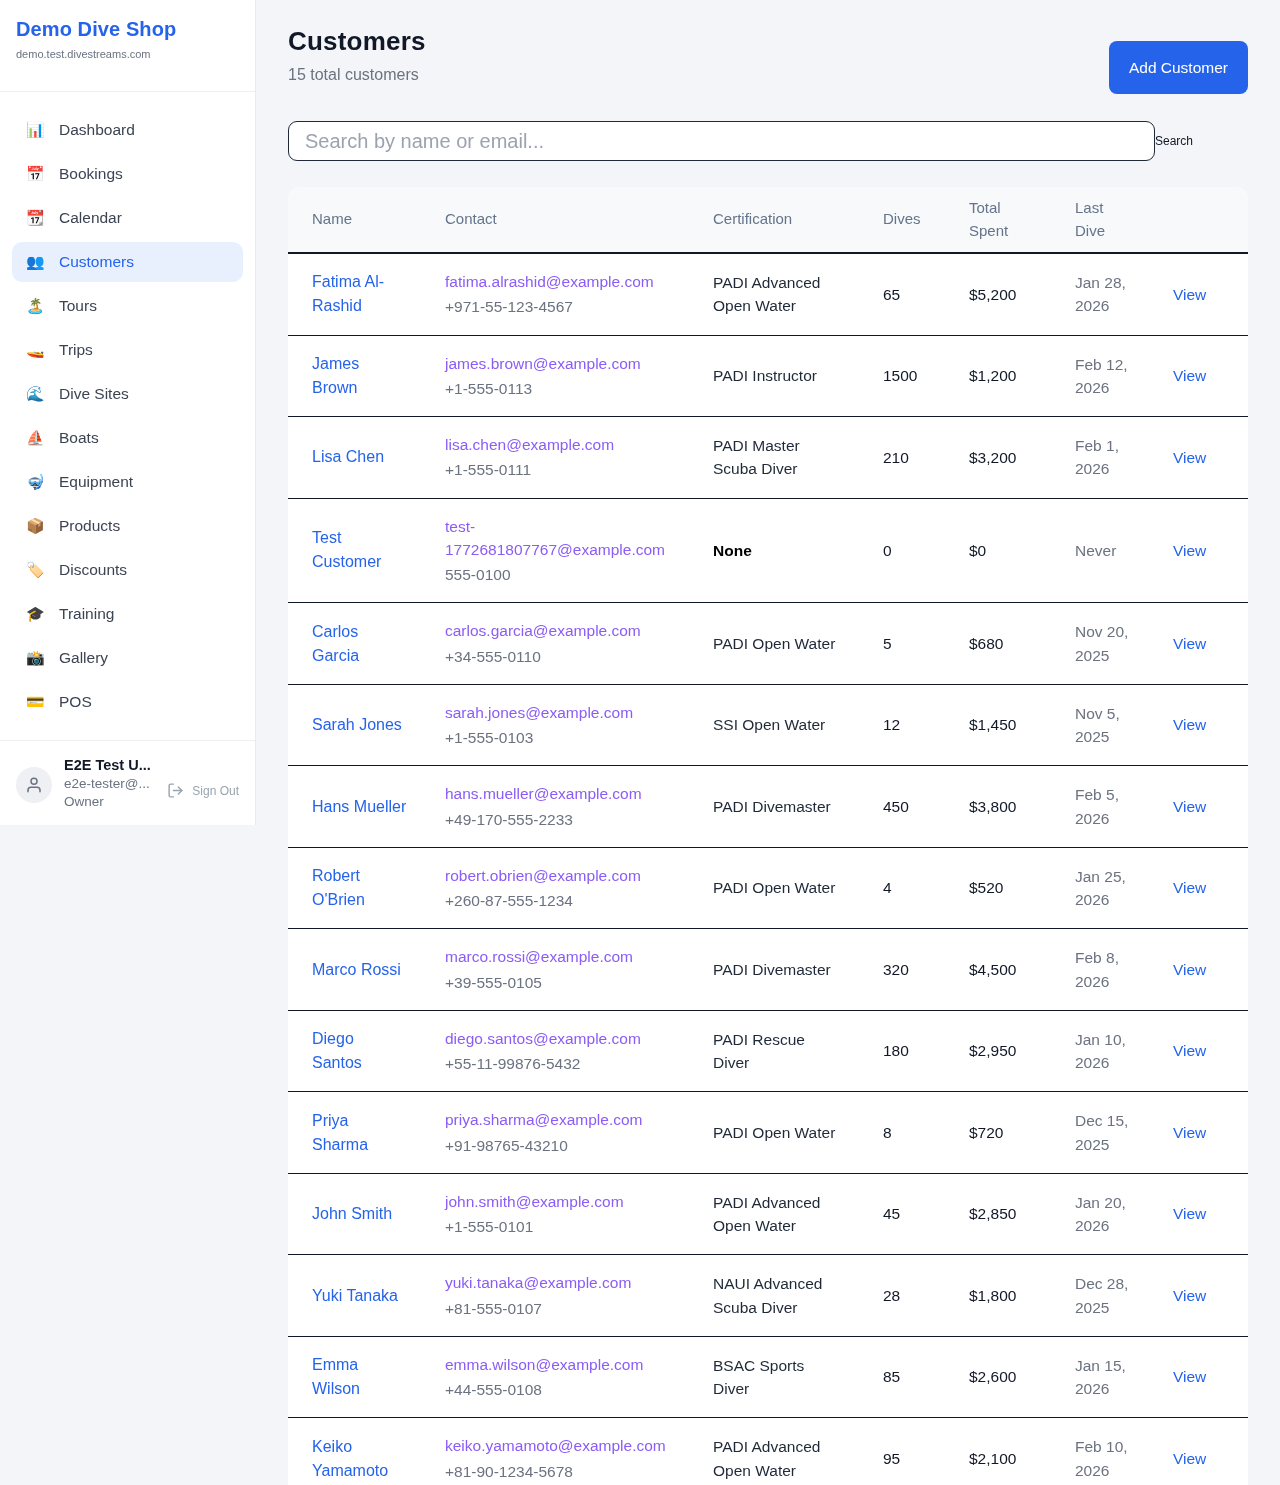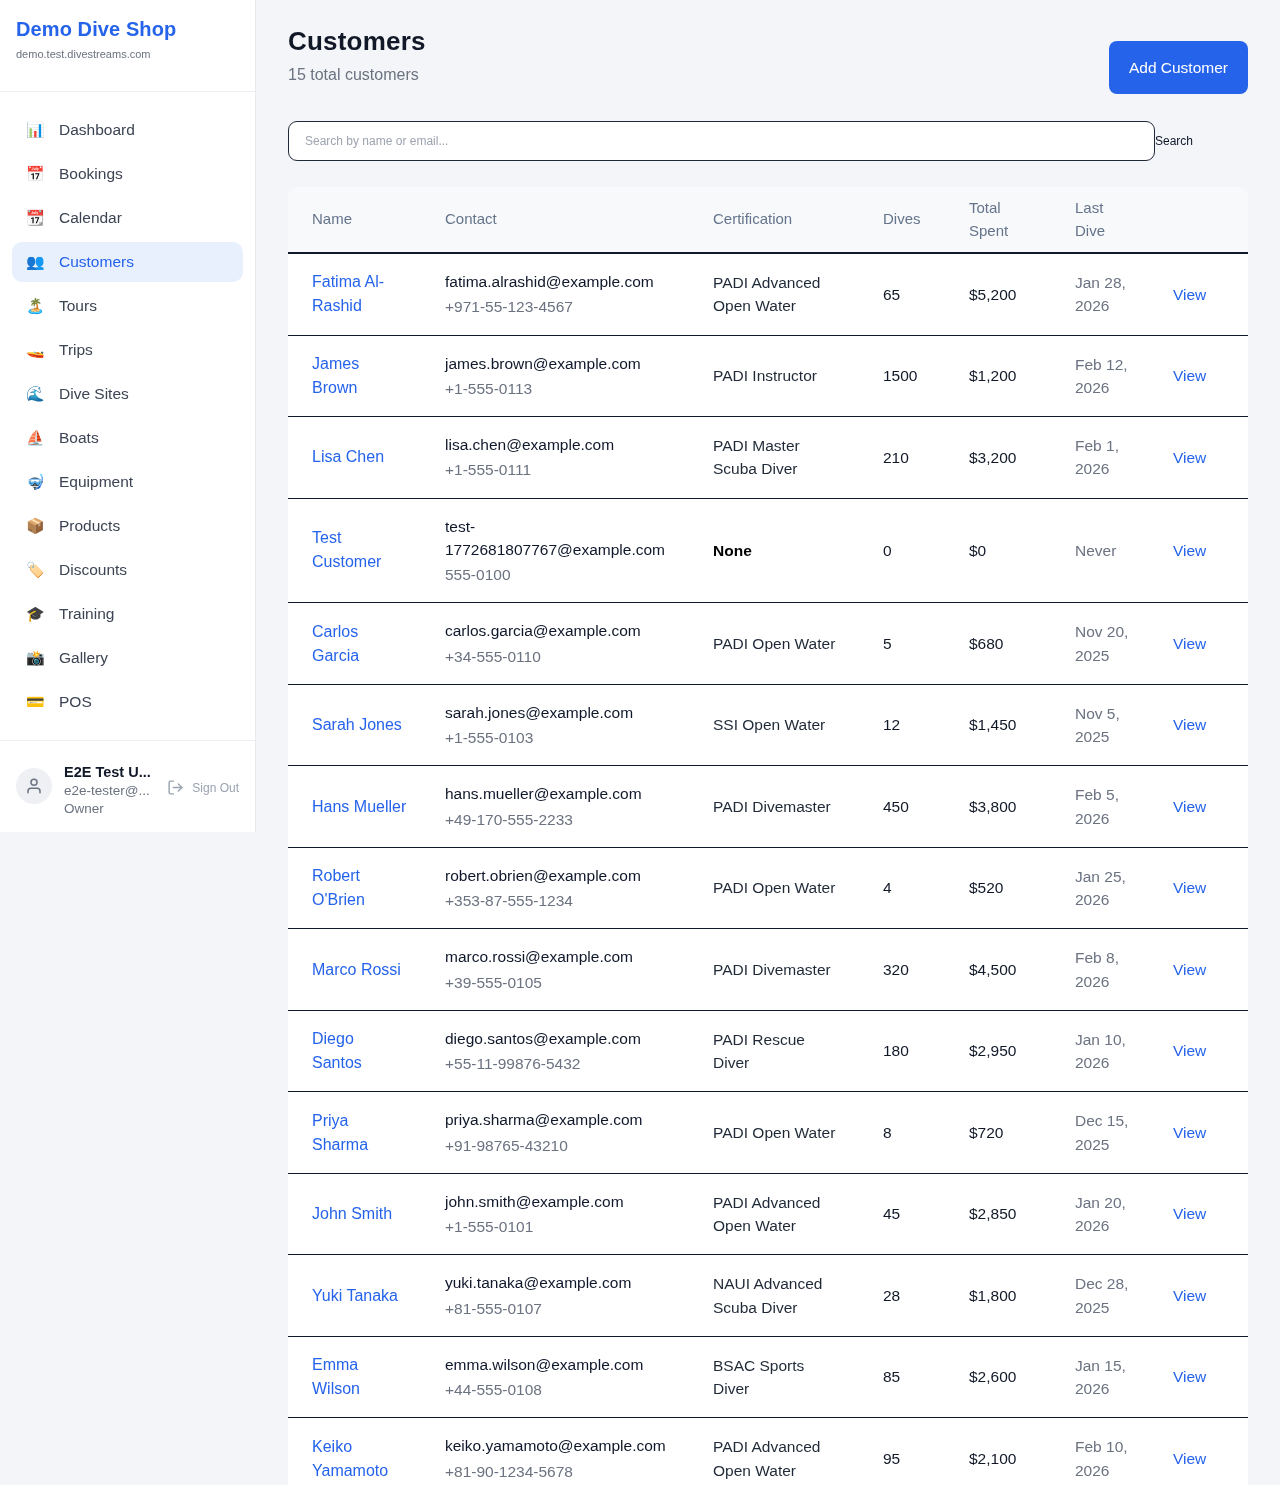--- a/index.html
+++ b/index.html
@@ -24,22 +24,22 @@
   .nav { padding:18px 12px 14px; }
   .nav-item {
     display:flex; align-items:center; gap:13px;
     height:40px; margin-bottom:4px; padding:0 14px;
     border-radius:10px; font-size:15.5px; color:#3c4453; cursor:pointer;
   }
   .nav-item.active { background:#e8f0fe; color:#2563eb; font-weight:500; }
   .nav-icon { width:20px; font-size:15px; text-align:center; flex:none; }
   .user-section {
     border-top:1px solid #edeff2;
-    padding:20px 16px 16px;
-    display:flex; align-items:flex-start; gap:12px;
+    padding:13px 16px 16px;
+    display:flex; align-items:center; gap:12px;
   }
   .avatar {
     width:36px; height:36px; border-radius:50%; background:#eef0f4;
     display:flex; align-items:center; justify-content:center; flex:none; margin-top:7px;
   }
   .user-info { flex:1; min-width:0; }
   .user-name { font-size:14.5px; font-weight:700; color:#111827; margin-top:3px; white-space:nowrap; }
   .user-email, .user-role { font-size:13.5px; color:#6b7280; margin-top:3px; white-space:nowrap; }
   .signout {
     display:flex; align-items:center; gap:8px; flex:none;
@@ -54,21 +54,21 @@
   .page-subtitle { font-size:16px; color:#6b7280; margin-top:9px; }
   .add-btn {
     background:#2563eb; color:#fff; border:none; border-radius:8px;
     height:53px; padding:0 20px; font-size:15.5px; font-weight:500;
     font-family:inherit; cursor:pointer; margin-top:15px;
   }
   .search-row { display:flex; align-items:center; margin-top:27px; }
   .search-input {
     flex:1; height:40px; background:#fff;
     border:1px solid #1f2937; border-radius:9px;
-    padding:0 16px; font-size:12px; color:#111827; font-family:inherit;
+    padding:0 16px; font-size:20px; color:#111827; font-family:inherit;
   }
   .search-input::placeholder { color:#9ca3af; }
   .search-btn {
     background:none; border:none; font-family:inherit; cursor:pointer;
     font-size:12px; font-weight:400; color:#0f172a;
     width:93px; text-align:left; flex:none;
   }
 
   
   .table-card { margin-top:26px; background:#fff; border-radius:12px; overflow:hidden; }
@@ -91,21 +91,21 @@
   .th-last  .th-inner { max-width:42px; }
   tbody td {
     padding:16px 12px; vertical-align:middle;
     font-size:15.5px; color:#111827; line-height:1.5;
     border-top:1px solid #10192b; background:#fff;
   }
   tbody tr:first-child td { border-top:none; }
   td.cell-name { padding-left:24px; }
   .name-link { display:block; max-width:95px; color:#2563eb; font-weight:500; font-size:16px; text-decoration:none; cursor:pointer; }
   .contact-wrap { max-width:232px; overflow-wrap:break-word; }
-  .email { color:#0f172a; }
+  .email { color:#8b5cf6; }
   .phone { color:#6b7280; margin-top:2px; }
   .cert { display:block; max-width:124px; color:#1f2937; }
   .cert.muted { color:#000000;font-weight:bold; }
   .dives, .spent { color:#111827; }
   .last-dive { display:block; max-width:64px; color:#6b7280; }
   .view-link { color:#2563eb; text-decoration:none; cursor:pointer; font-size:15.5px; }
 </style>
 </head>
 <body>
 
@@ -404,21 +404,21 @@
     <td><a class="view-link">View</a></td>
   </tr>
 
   <tr>
     <td class="cell-name">
               <a class="name-link">Robert O'Brien</a>
             </td>
     <td>
               <div class="contact-wrap">
       <div class="email">robert.obrien@example.com</div>
-      <div class="phone">+353-87-555-1234</div>
+      <div class="phone">+260-87-555-1234</div>
     </div>
             </td>
     <td>
               <span class="cert">PADI Open Water</span>
             </td>
     <td><span class="dives">4</span></td>
     <td><span class="spent">$520</span></td>
     <td>
               <span class="last-dive">Jan 25, 2026</span>
             </td>

